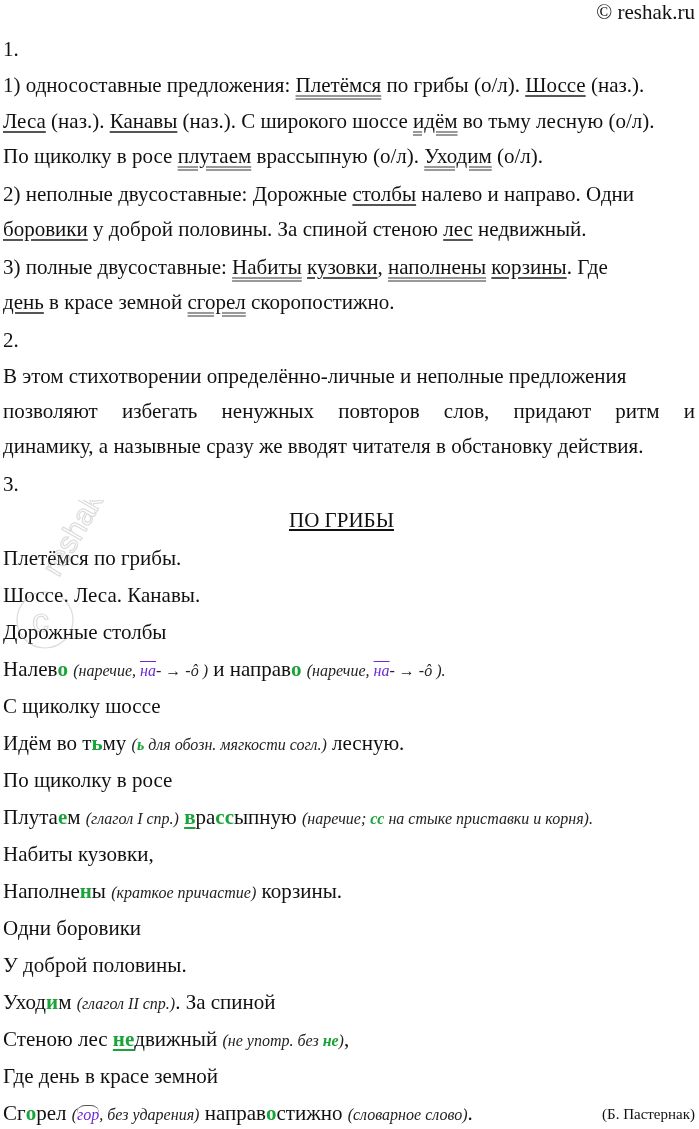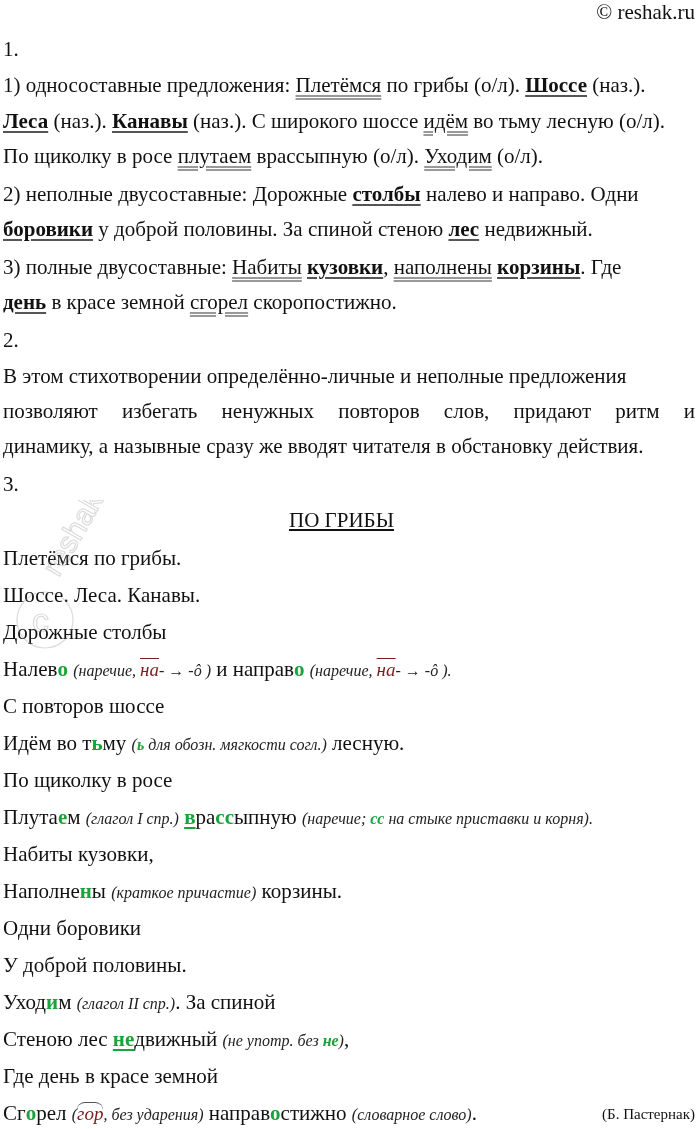--- a/index.html
+++ b/index.html
@@ -5,27 +5,27 @@
   html, body { margin:0; padding:0; background:#ffffff; }
   body { width:699px; height:1129px; position:relative; overflow:hidden;
          font-family:"Liberation Serif", serif; color:#111; font-size:21px; }
   .header { position:absolute; left:0; right:0; top:0; height:30px; }
   .title { position:absolute; left:3px; top:0px; font-weight:bold; font-size:21px; }
   .copyright { position:absolute; right:4px; top:0px; font-size:21px; }
   .line { position:absolute; left:3px; right:4px; white-space:nowrap; line-height:26px; }
   .just { text-align:justify; text-align-last:justify; white-space:normal; }
   .center { text-align:center; left:0; right:16px;text-decoration:underline; }
   .right { text-align:right; }
-  .u1 { text-decoration:underline; text-decoration-color:#555; text-underline-offset:3px; text-decoration-thickness:1.5px;font-weight:bold; }
+  .u1 { text-decoration:underline; text-decoration-color:#555; text-underline-offset:3px; text-decoration-thickness:1.5px; }
   .u2 { text-decoration:underline double; text-decoration-color:#999; text-underline-offset:3px; }
   .g { color:#1aa33a; font-weight:bold; }
   .gu { color:#1aa33a; font-weight:bold; text-decoration:underline; text-underline-offset:3px; text-decoration-thickness:2px; }
   .note { font-style:italic; font-size:16px; color:#222; }
   .note .g { font-style:italic; }
-  .sym { font-style:italic; font-size:19px; color:#7f1d1d; position:relative; }
+  .sym { font-style:italic; font-size:16px; color:#6d28d9; position:relative; }
   .ovl { text-decoration:overline; }
   .watermark { position:absolute; left:0px; top:500px; width:150px; height:150px; opacity:0.35; pointer-events:none; }
 </style>
 </head>
 <body>
 
 <div class="header">
   <span class="copyright">© reshak.ru</span>
 </div>
 
@@ -66,21 +66,21 @@
 <div class="line" style="top:545px">Плетёмся по грибы.</div>
 <div class="line" style="top:582px">Шоссе. Леса. Канавы.</div>
 <div class="line" style="top:619px">Дорожные столбы</div>
 
 <div class="line" style="top:656px">
   <span>Налев</span><span class="g">о</span>
   <span class="note"><span>(наречие, </span><span class="sym ovl">на</span><span>- → -ô )</span></span><span> и направ</span><span class="g">о</span>
   <span class="note"><span>(наречие, </span><span class="sym ovl">на</span><span>- → -ô ).</span></span>
 </div>
 
-<div class="line" style="top:693px">С повторов шоссе</div>
+<div class="line" style="top:693px">С щиколку шоссе</div>
 
 <div class="line" style="top:730px">
   <span>Идём во т</span><span class="g">ь</span><span>му </span><span class="note"><span>(</span><span class="g">ь</span><span> для обозн. мягкости согл.)</span></span><span> лесную.</span>
 </div>
 
 <div class="line" style="top:767px">По щиколку в росе</div>
 
 <div class="line" style="top:804px">
   <span>Плута</span><span class="g">е</span><span>м </span><span class="note">(глагол I спр.)</span><span> </span><span class="gu">в</span><span>ра</span><span class="g">сс</span><span>ыпную </span><span class="note"><span>(наречие; </span><span class="g">сс</span><span> на стыке приставки и корня).</span></span>
 </div>

